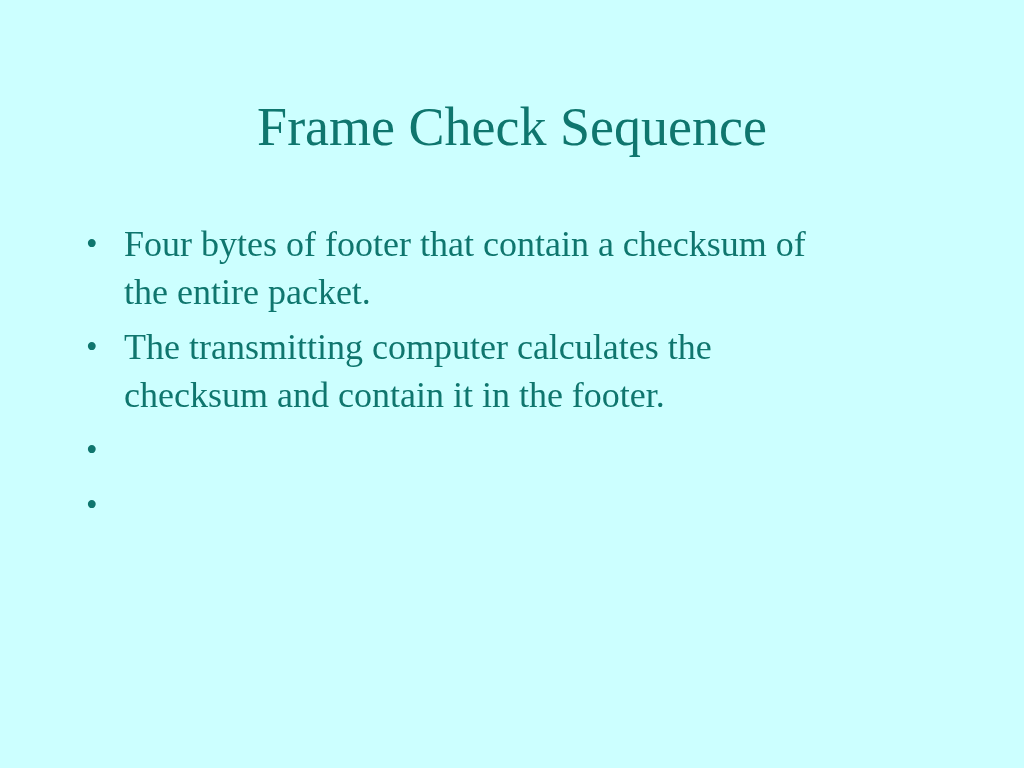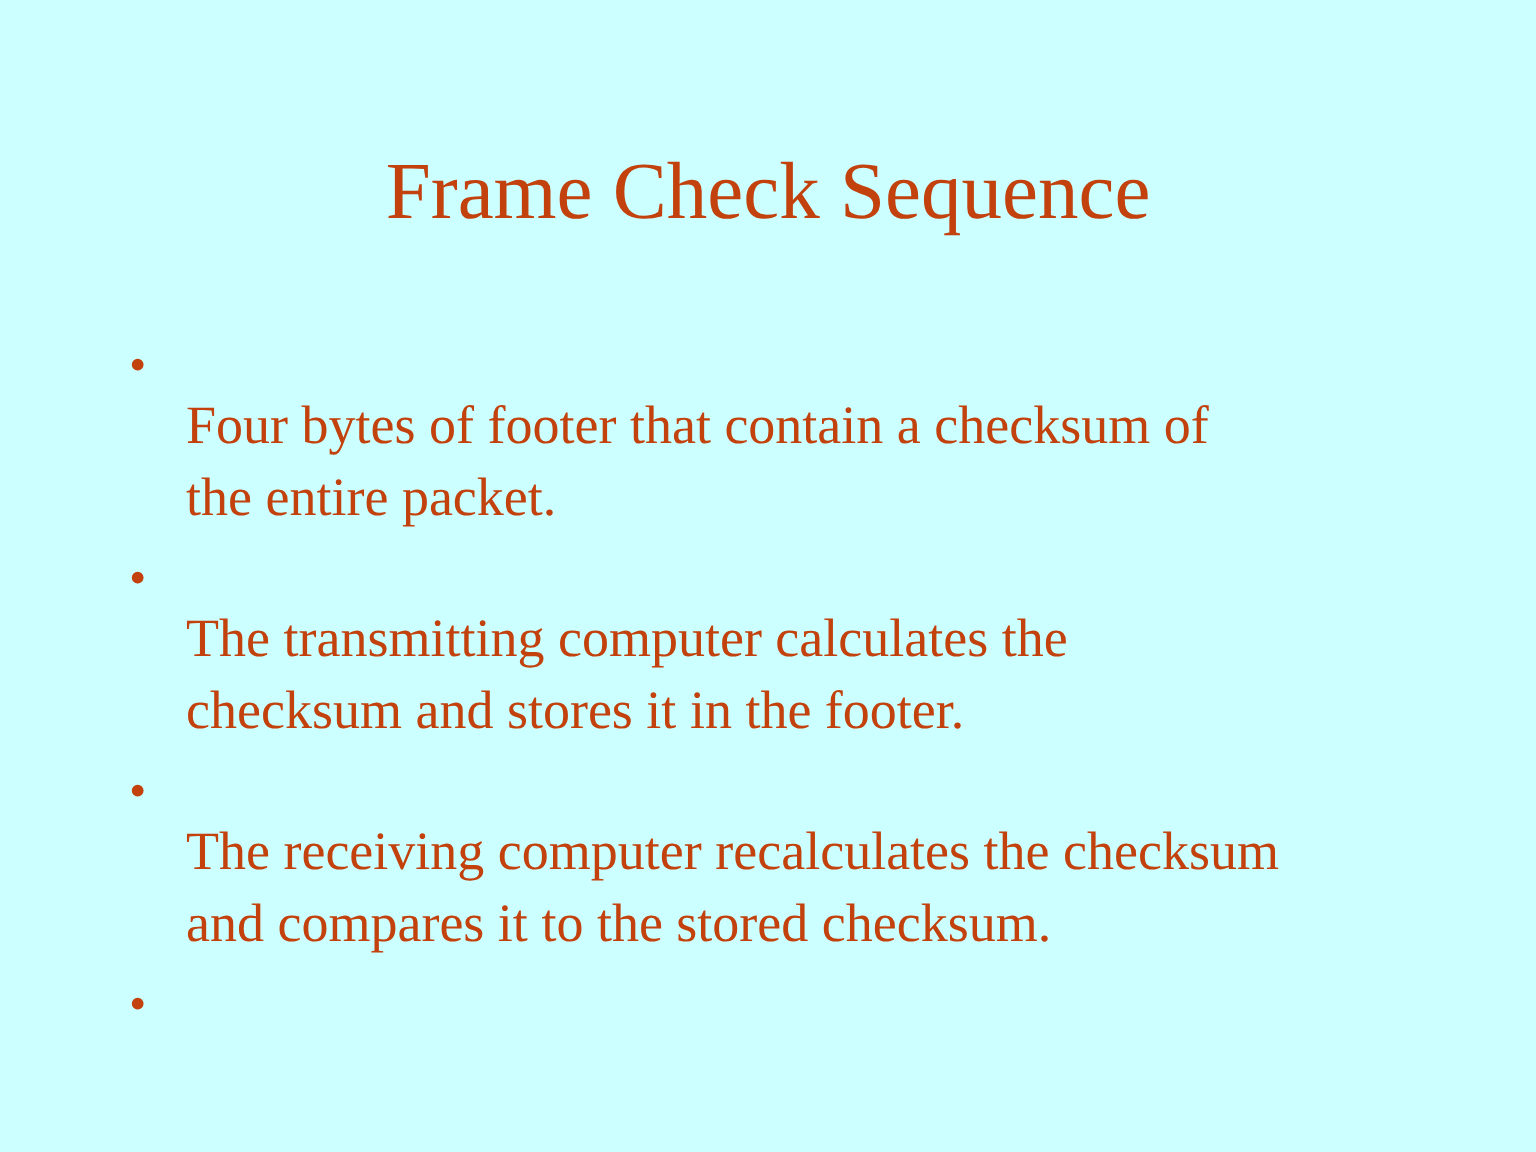--- a/index.html
+++ b/index.html
@@ -38,42 +38,39 @@
     margin-bottom: 7px;
   }
   .marker {
     flex: 0 0 38px;
     width: 38px;
     font-size: 33px;
     line-height: 48px;
   }
   .bullet-text {
     white-space: pre;
-    margin-top: 39px;
   }
 </style>
 </head>
 <body>
 
-<div class="slide" style="background: rgb(204, 255, 255); color: #c2410c;">
+<div class="slide" style="background: rgb(204, 255, 255); color: #0f766e;">
   <h1 class="title">Frame Check Sequence</h1>
 
   <ul class="bullets">
     <li class="bullet-item">
       <span class="marker">•</span>
       <span class="bullet-text">Four bytes of footer that contain a checksum of
 the entire packet.</span>
     </li>
     <li class="bullet-item">
       <span class="marker">•</span>
       <span class="bullet-text">The transmitting computer calculates the
-checksum and stores it in the footer.</span>
+checksum and contain it in the footer.</span>
     </li>
     <li class="bullet-item">
       <span class="marker">•</span>
-      <span class="bullet-text">The receiving computer recalculates the checksum
-and compares it to the stored checksum.</span>
     </li>
     <li class="bullet-item">
       <span class="marker">•</span>
     </li>
   </ul>
 </div>
 
 </body></html>

